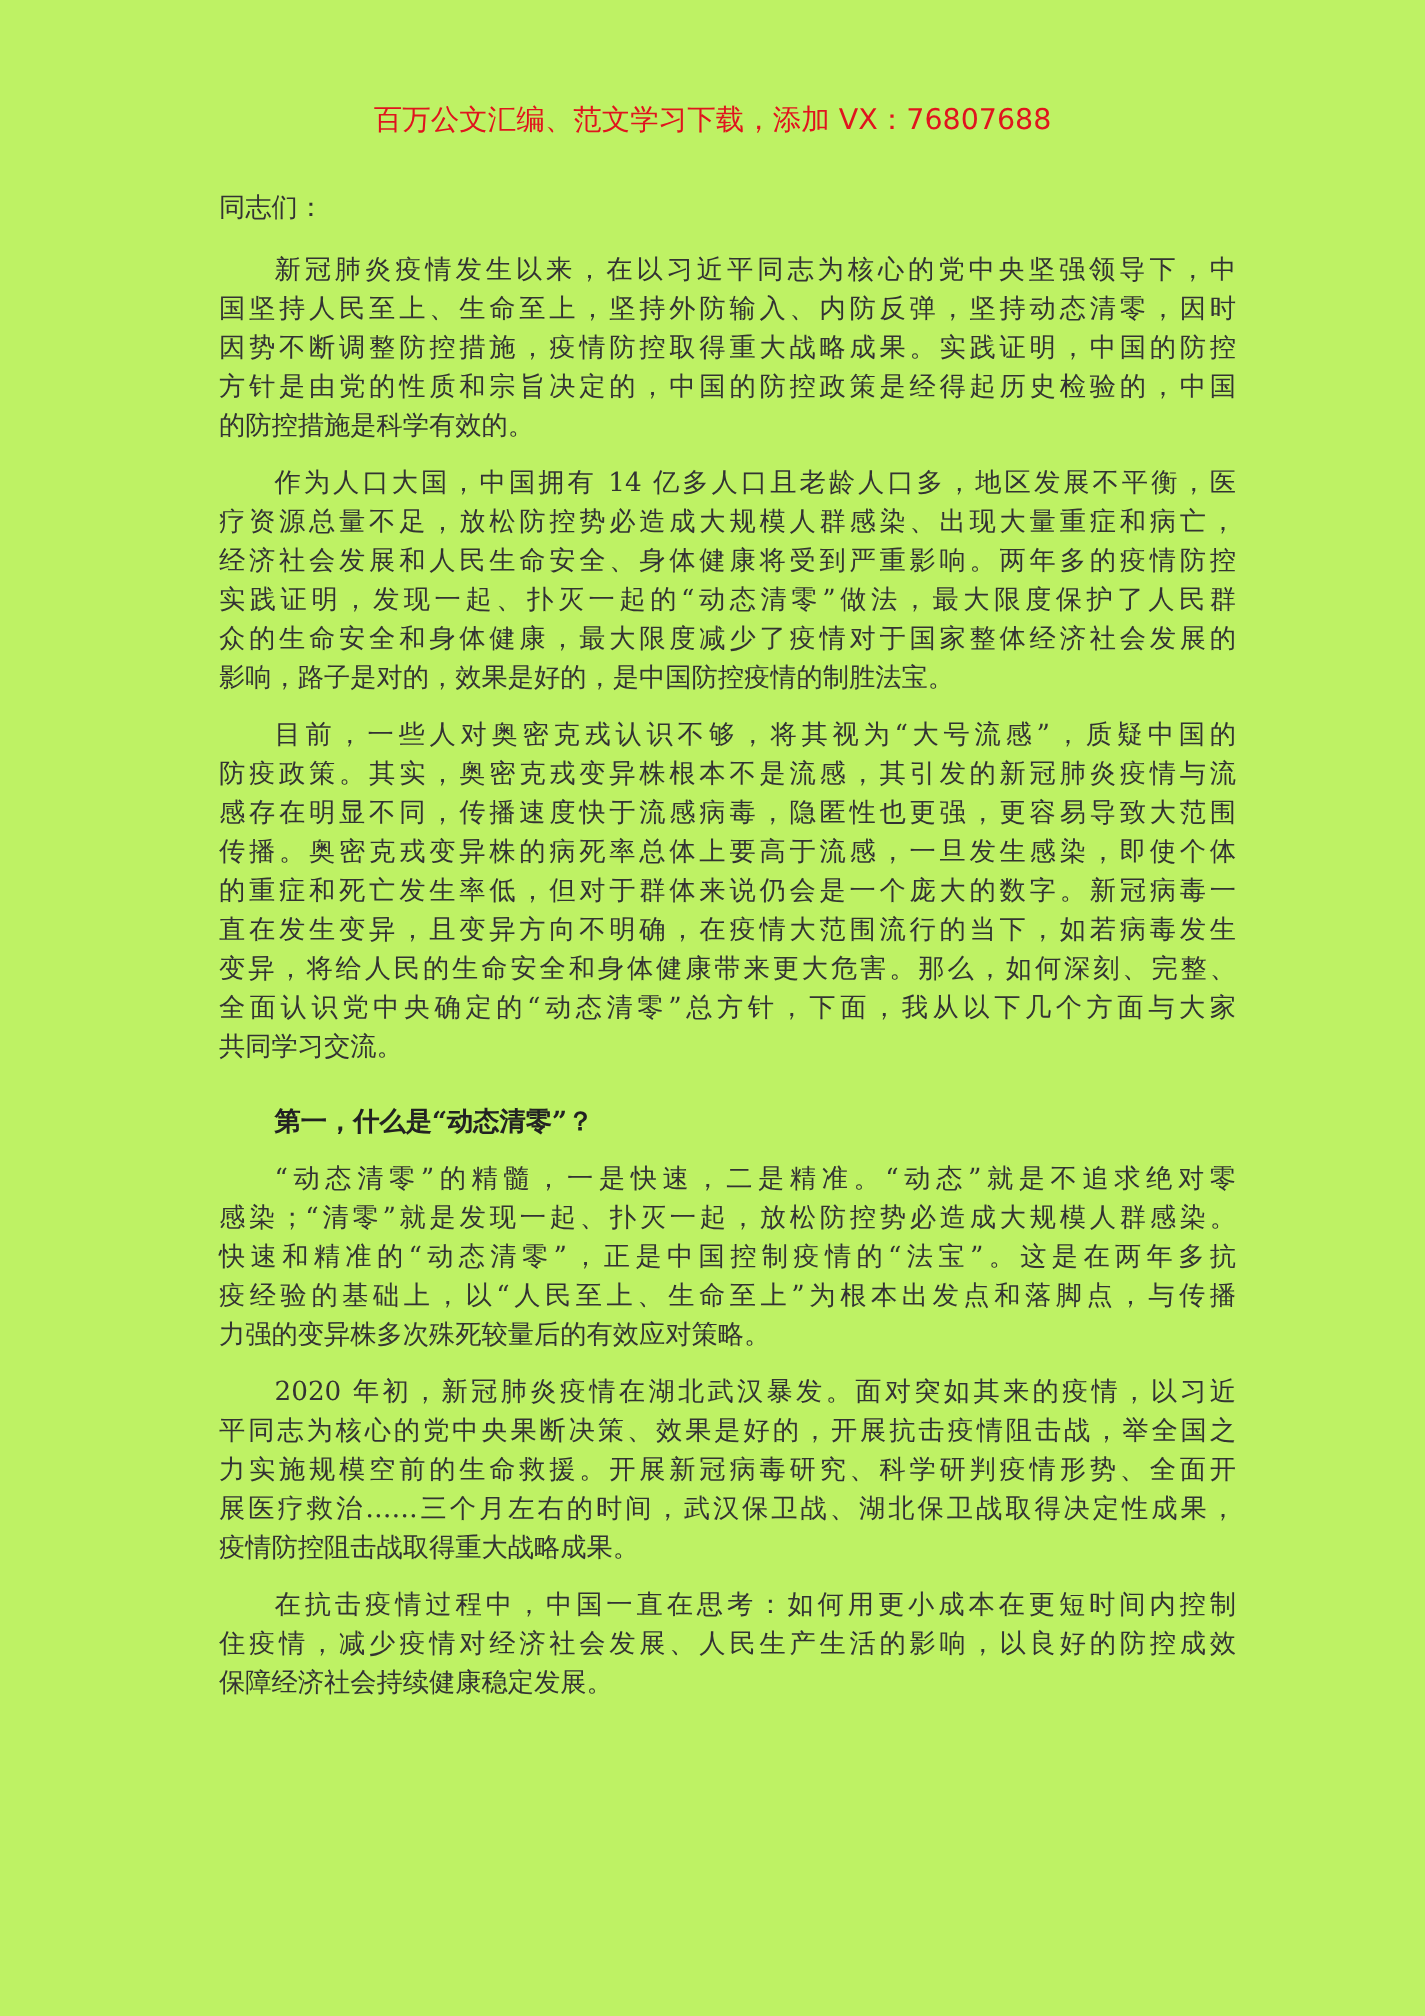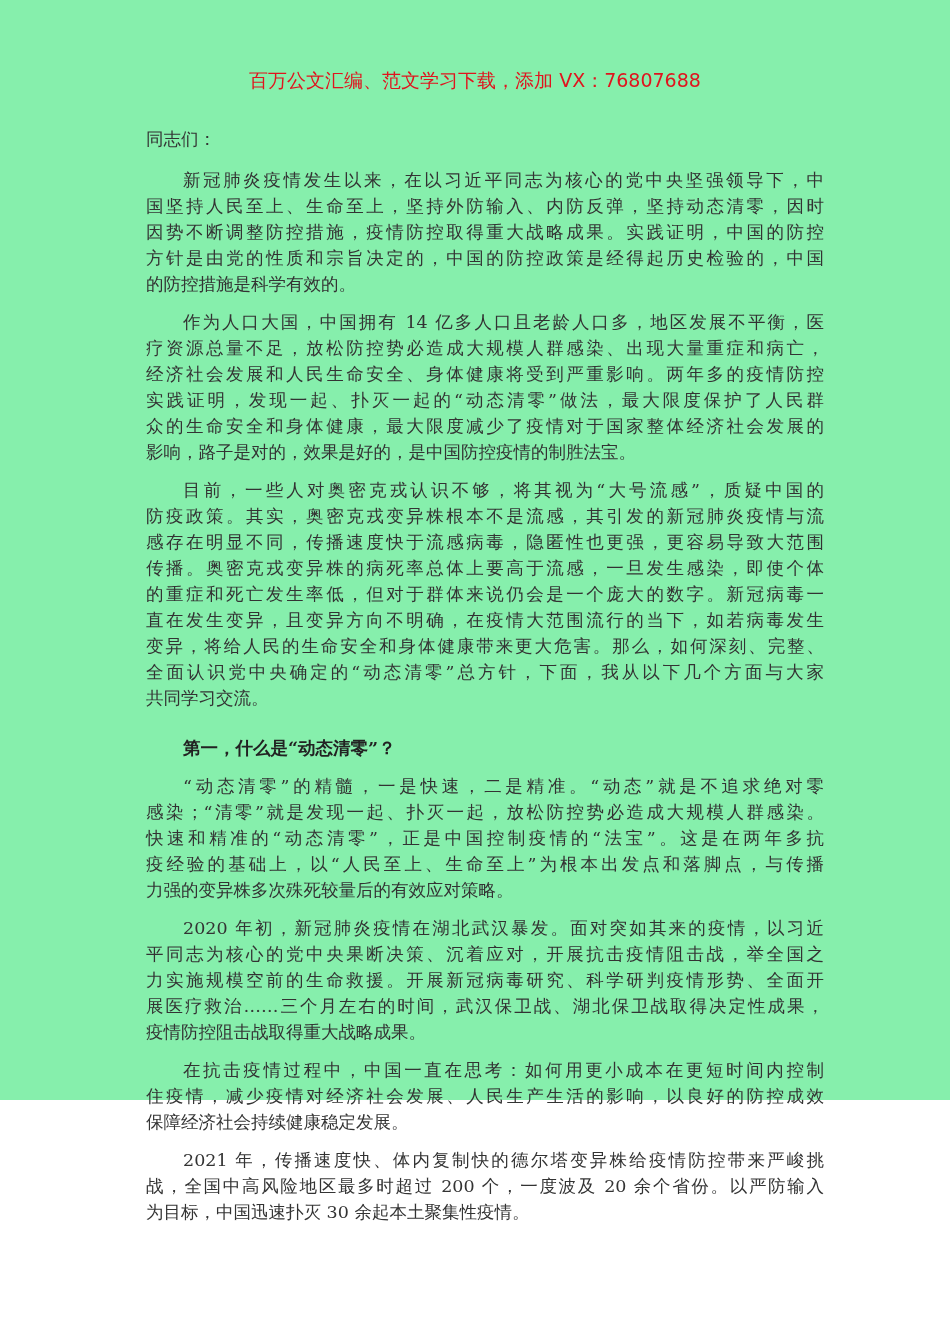--- a/index.html
+++ b/index.html
@@ -1,18 +1,18 @@
 <!DOCTYPE html>
 <html><head>
 <meta charset="utf-8">
 <style>
   html, body { margin: 0; padding: 0; background: #ffffff; }
   body { width: 950px; height: 1344px; position: relative; overflow: hidden; }
   .page {
-    position: absolute; left: 0; top: 0; width: 950px; height: 1100px; background: #86efac;
+    position: absolute; left: 0; top: 0; width: 950px; height: 1344px; background: #bef264;
   }
   .header {
     position: absolute; top: 66px; left: 0; width: 950px; text-align: center;
     color: #e0141e; font-family: "DejaVu Sans", "Liberation Sans", sans-serif;
     font-size: 19px; line-height: 28px; letter-spacing: 0px;
   }
   .body {
     position: absolute; left: 146px; top: 126px; width: 680px;
     font-family: "DejaVu Serif", "Liberation Serif", serif;
     font-size: 17.5px; color: #333; 
@@ -73,31 +73,26 @@
     <div class="para">
       <div class="line indent">“动态清零”的精髓，一是快速，二是精准。“动态”就是不追求绝对零</div>
       <div class="line">感染；“清零”就是发现一起、扑灭一起，放松防控势必造成大规模人群感染。</div>
       <div class="line">快速和精准的“动态清零”，正是中国控制疫情的“法宝”。这是在两年多抗</div>
       <div class="line">疫经验的基础上，以“人民至上、生命至上”为根本出发点和落脚点，与传播</div>
       <div class="line last">力强的变异株多次殊死较量后的有效应对策略。</div>
     </div>
 
     <div class="para">
       <div class="line indent">2020 年初，新冠肺炎疫情在湖北武汉暴发。面对突如其来的疫情，以习近</div>
-      <div class="line">平同志为核心的党中央果断决策、沉着应对，开展抗击疫情阻击战，举全国之</div>
+      <div class="line">平同志为核心的党中央果断决策、效果是好的，开展抗击疫情阻击战，举全国之</div>
       <div class="line">力实施规模空前的生命救援。开展新冠病毒研究、科学研判疫情形势、全面开</div>
       <div class="line">展医疗救治……三个月左右的时间，武汉保卫战、湖北保卫战取得决定性成果，</div>
       <div class="line last">疫情防控阻击战取得重大战略成果。</div>
     </div>
 
     <div class="para">
       <div class="line indent">在抗击疫情过程中，中国一直在思考：如何用更小成本在更短时间内控制</div>
       <div class="line">住疫情，减少疫情对经济社会发展、人民生产生活的影响，以良好的防控成效</div>
       <div class="line last">保障经济社会持续健康稳定发展。</div>
     </div>
 
-    <div class="para">
-      <div class="line indent">2021 年，传播速度快、体内复制快的德尔塔变异株给疫情防控带来严峻挑</div>
-      <div class="line">战，全国中高风险地区最多时超过 200 个，一度波及 20 余个省份。以严防输入</div>
-      <div class="line last">为目标，中国迅速扑灭 30 余起本土聚集性疫情。</div>
-    </div>
   </div>
 </div>
 
 </body></html>

